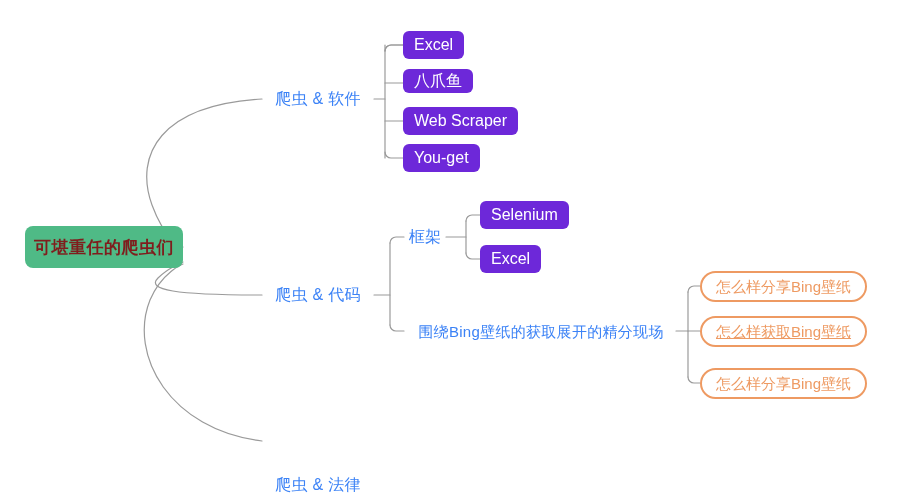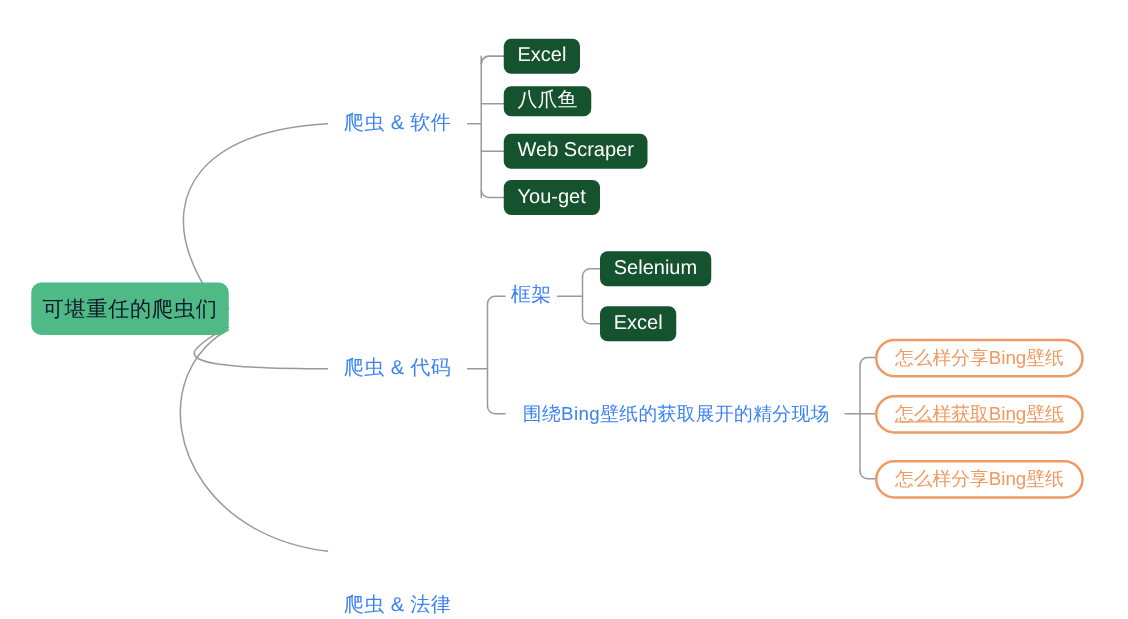--- a/index.html
+++ b/index.html
@@ -37,30 +37,31 @@
     display: flex;
     align-items: center;
     justify-content: center;
     white-space: nowrap;
     line-height: 1;
   }
 
   
   .node-root {
     background: #4fba86;
-    color: #0f172a;
+    color: #7f1d1d;
     border-radius: 8px;
     font-size: 17px;
     letter-spacing: 0.5px;
     padding: 0 14px;
+    font-weight: bold;
   }
 
   
   .node-green {
-    background: #14532d;
+    background: #6d28d9;
     color: #ffffff;
     border-radius: 6px;
     font-size: 16px;
     padding: 0 11px;
   }
 
   
   .node-orange {
     background: #ffffff;
     color: #ee9a62;

